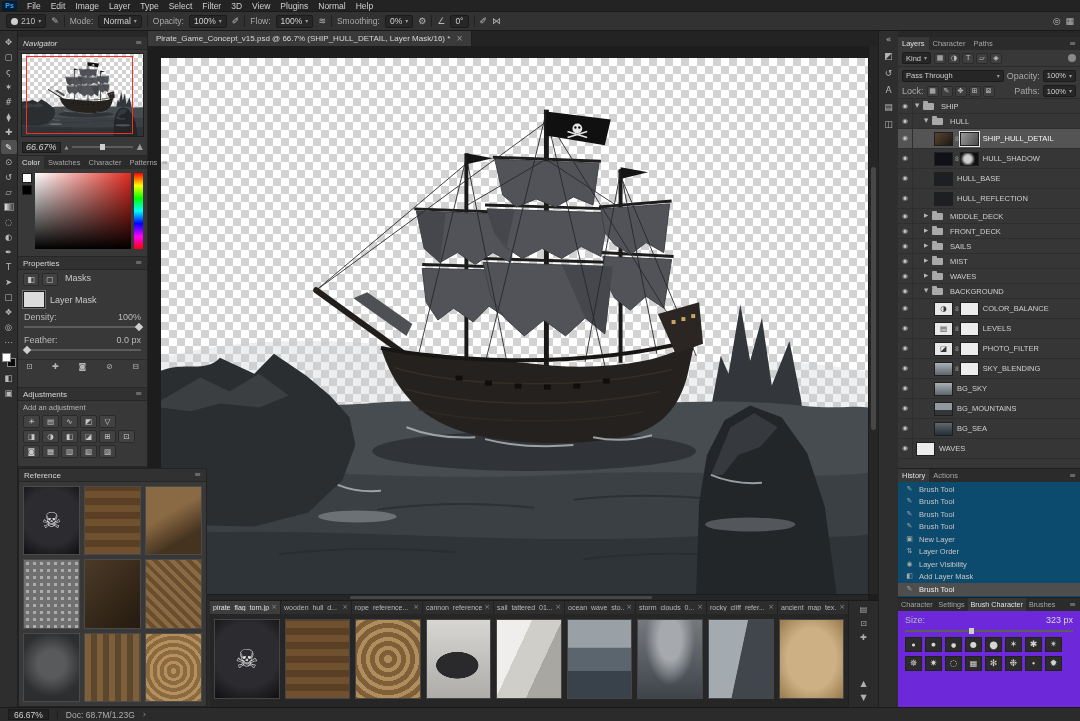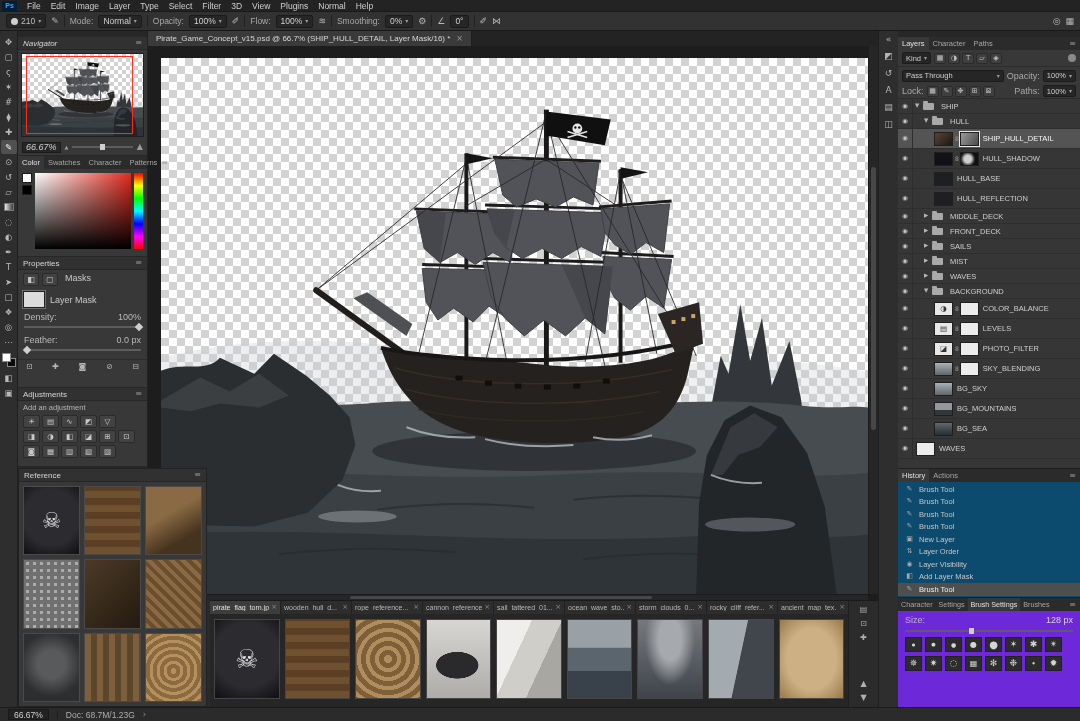--- a/index.html
+++ b/index.html
@@ -1005,29 +1005,29 @@
           <span class="glyph hicon">✎</span>
           <span>Brush Tool</span>
         </div>
       </div>
   </div>
 
   <div id="brush-panel">
     <div class="tabs-row" id="brush-tabs">
         <span class="tab">Character</span>
         <span class="tab">Settings</span>
-        <span class="tab active">Brush Settings</span>
+        <span class="tab active">Brush Character</span>
         <span class="tab">Brushes</span>
         <span class="tabs-fill">
           <span class="glyph panel-menu">≡</span>
         </span>
       </div>
     <div class="size-row">
       <span>Size:</span>
-      <span class="val">128 px</span>
+      <span class="val">323 px</span>
     </div>
     <div class="bslider">
         <span class="sthumb"></span>
       </div>
     <div id="tips-rows">
         <div class="tips-row">
           <span class="tip">
             <span class="glyph" style="font-size: 4px;">●</span>
           </span>
           <span class="tip">

